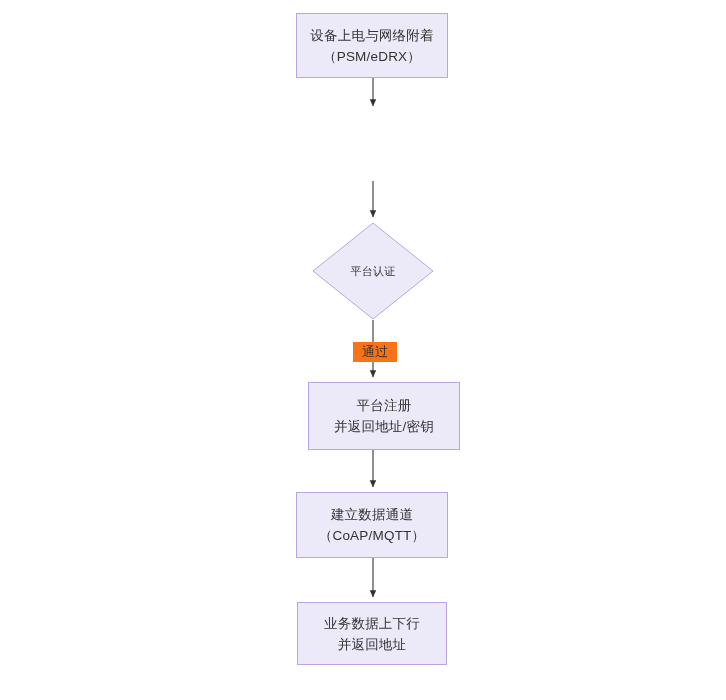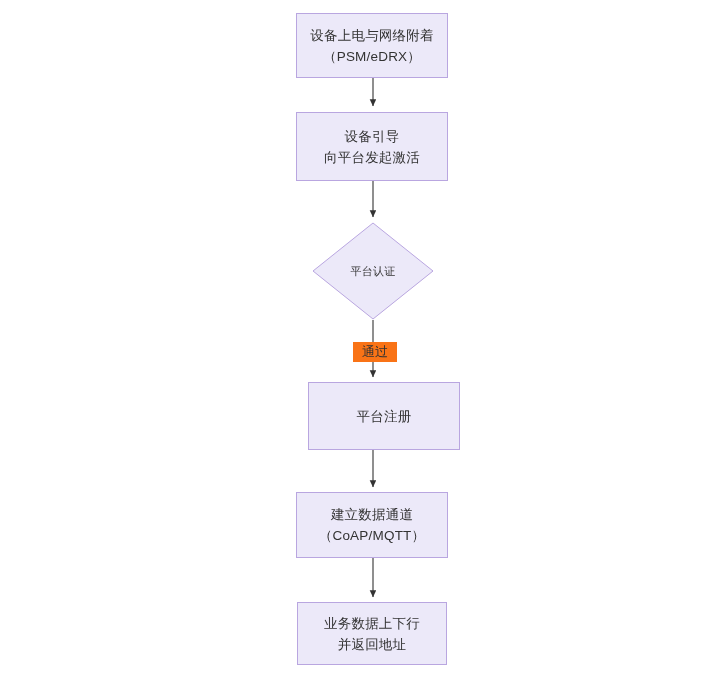--- a/index.html
+++ b/index.html
@@ -111,36 +111,33 @@
     <line x1="373" y1="450" x2="373" y2="487" stroke="#333333" stroke-width="1.1" marker-end="url(#arrow)"></line>
 
     <line x1="373" y1="558" x2="373" y2="597" stroke="#333333" stroke-width="1.1" marker-end="url(#arrow)"></line>
   </svg>
 
   <div class="node-rect" style="left:296px; top:13px; width:152px; height:65px;">
     <span class="line1">设备上电与网络附着</span>
     <span class="line2">（PSM/eDRX）</span>
   </div>
 
-  <div class="node-rect" style="left:296px; top:112px; width:152px; height:69px;">
-    <span class="line1">设备引导</span>
-    <span class="line2">向平台发起激活</span>
-  </div>
 
   <div class="node-diamond-wrap" style="left:312px; top:222px; width:122px; height:98px;">
     <svg width="122" height="98" viewBox="0 0 122 98">
       <polygon points="61,1 121,49 61,97 1,49" fill="#ece9f9" stroke="#b9a6e0" stroke-width="1"></polygon>
     </svg>
     <div class="diamond-label">平台认证</div>
   </div>
 
   <div class="edge-label" style="left:353px; top:342px; width:40px;">通过</div>
 
   <div class="node-rect" style="left:308px; top:382px; width:152px; height:68px;">
     <span class="line1">平台注册</span>
+    <span class="line2">并返回地址/密钥</span>
   </div>
 
   <div class="node-rect" style="left:296px; top:492px; width:152px; height:66px;">
     <span class="line1">建立数据通道</span>
     <span class="line2">（CoAP/MQTT）</span>
   </div>
 
   <div class="node-rect" style="left:297px; top:602px; width:150px; height:63px;">
     <span class="line1">业务数据上下行</span>
     <span class="line2">并返回地址</span>

